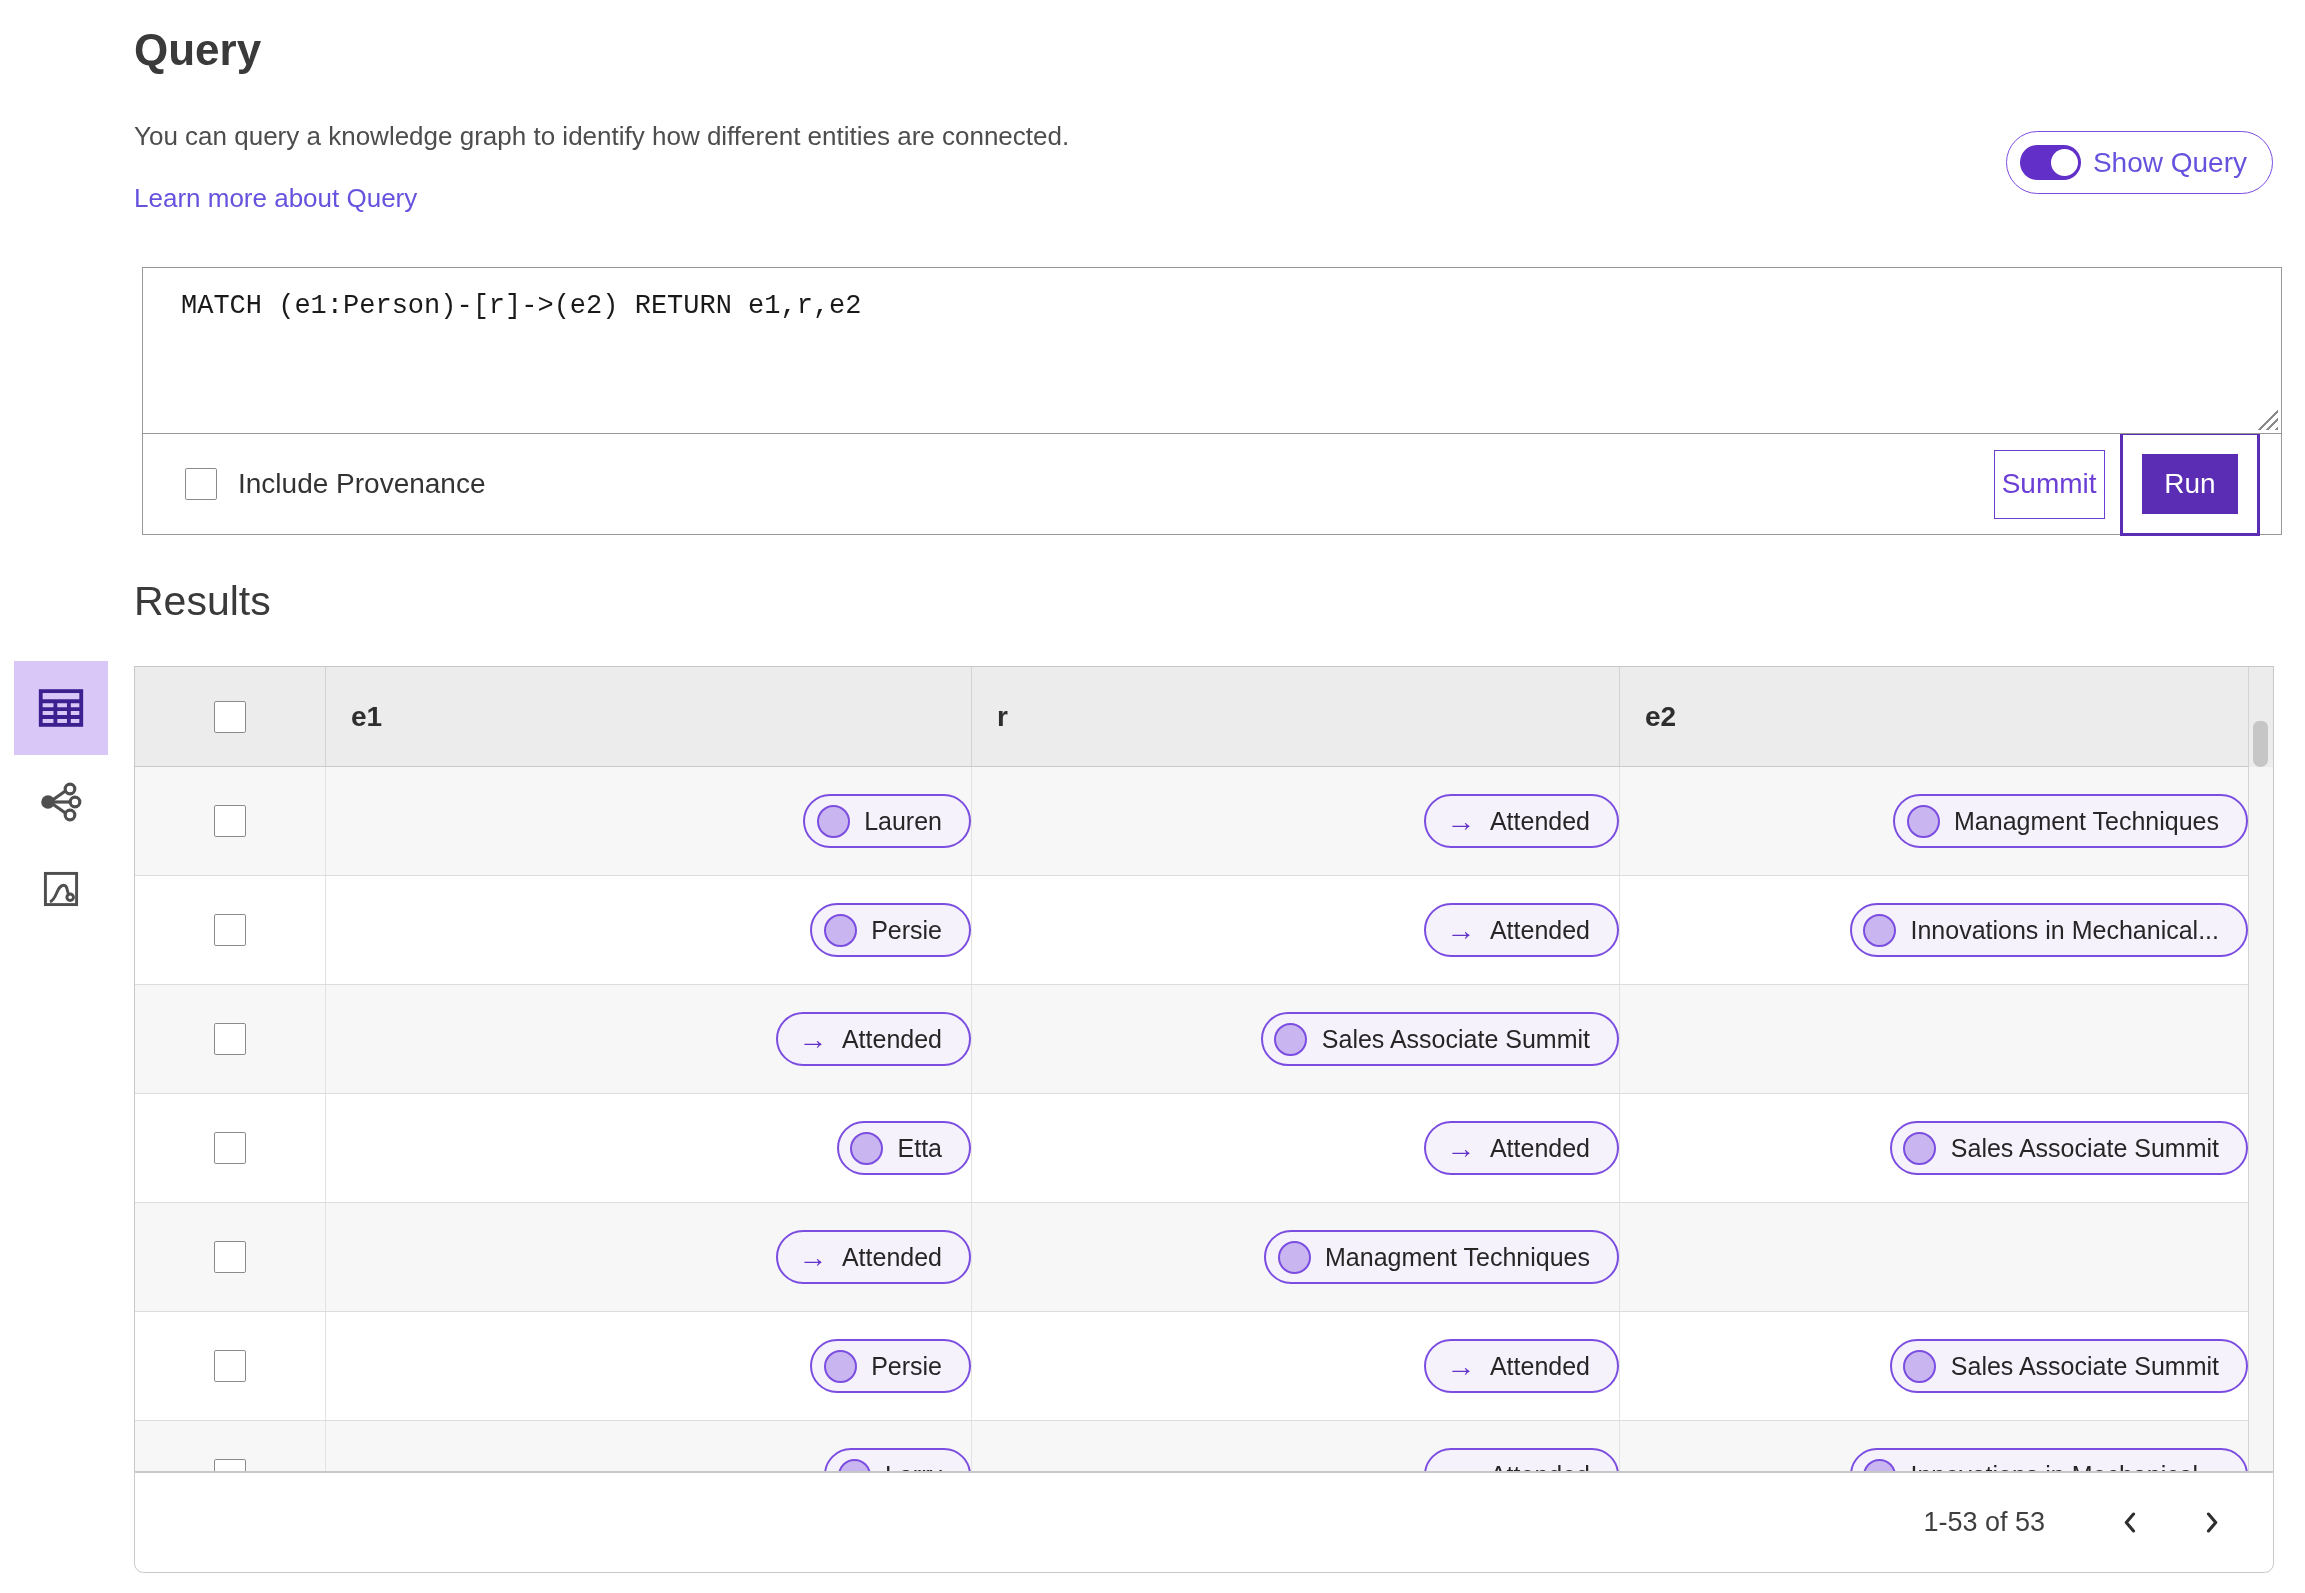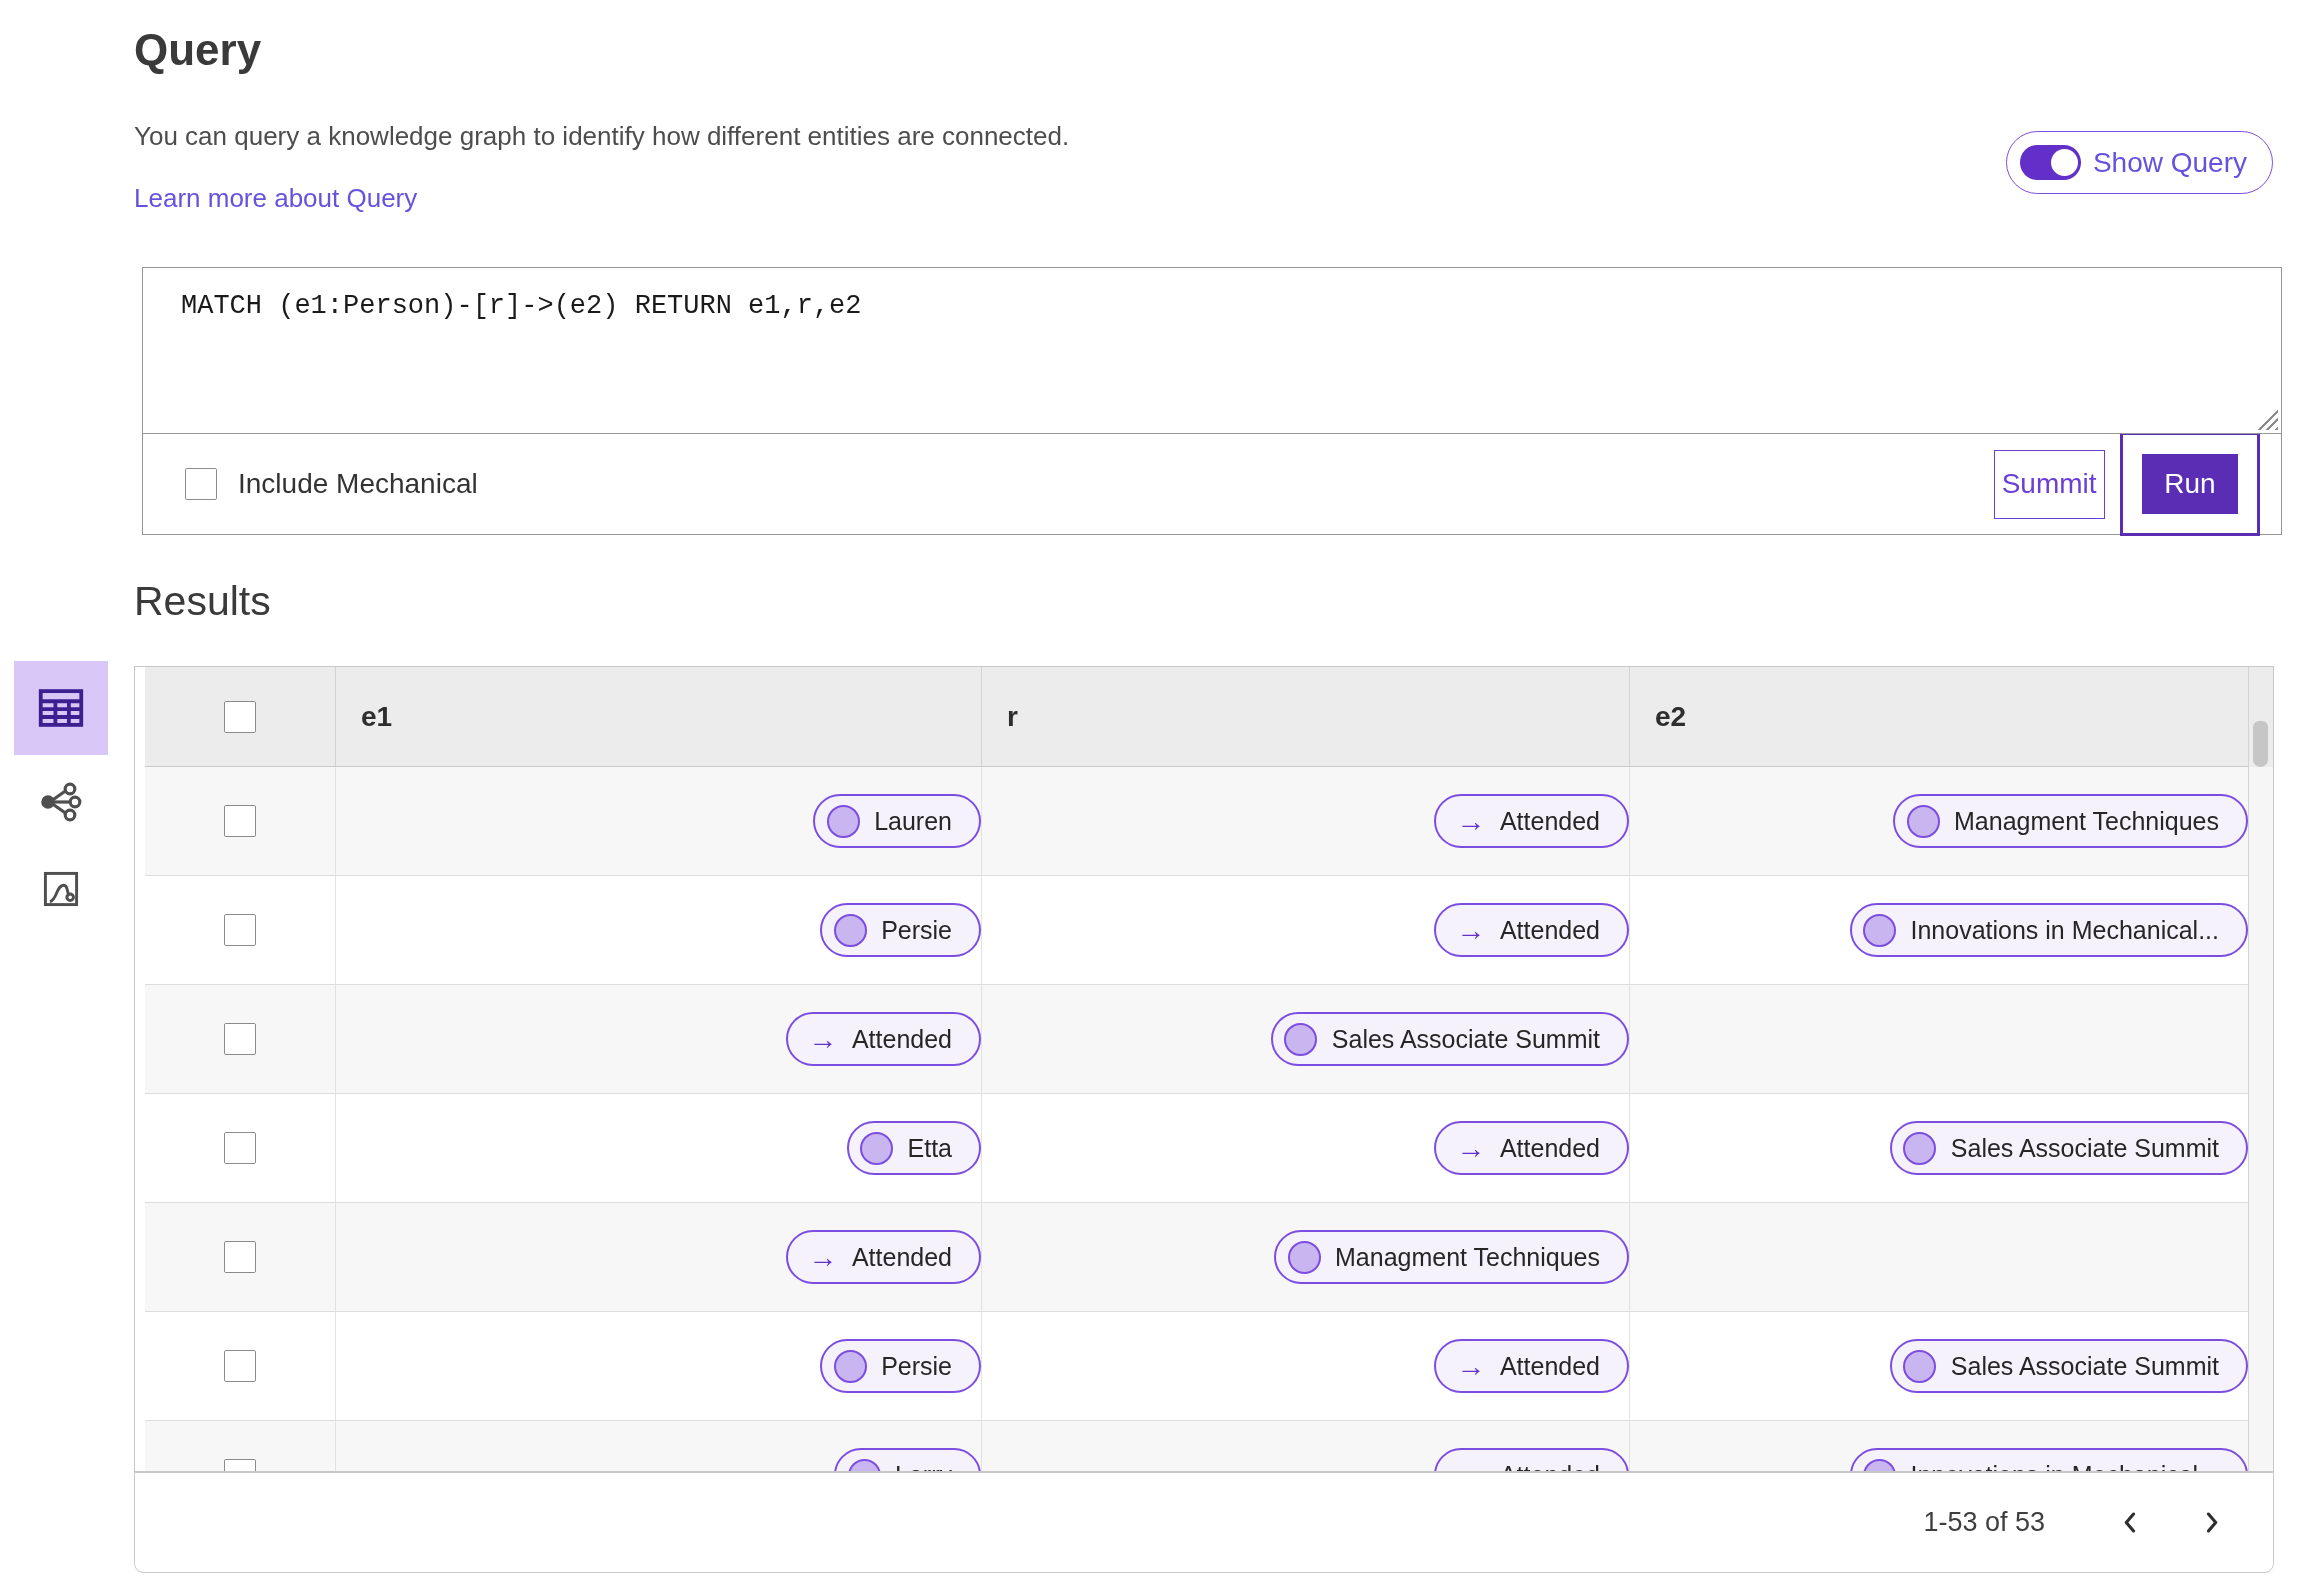--- a/index.html
+++ b/index.html
@@ -67,21 +67,21 @@
   .view-item-selected {
     width:94px; height:94px; background:#d9c8f7; display:flex; align-items:center; justify-content:center; cursor:pointer;
   }
   .view-item { width:94px; height:60px; display:flex; align-items:center; justify-content:center; cursor:pointer; }
   .view-item.gap1 { margin-top:17.3px; }
   .view-item.gap2 { margin-top:27px; }
 
   
   .results-table {
     position:absolute; left:134px; top:666px; width:2140px; height:806px;
-    border:1.9px solid #c7c7c7; background:#fff; overflow:hidden;padding-left:10px;
+    border:1.9px solid #c7c7c7; background:#fff; overflow:hidden;
   }
   .thead {
     height:100px; background:#ececec; border-bottom:1.9px solid #c9c9c9;
     display:grid; grid-template-columns:190px 646px 648px 1fr 25px;
   }
   .thead .cell { display:flex; align-items:center; }
   .thead .cell + .cell { border-left:1.9px solid #d2d2d2; }
   .th-label { font-size:28px; font-weight:700; color:#2e2e2e; padding-left:25px; }
   .c-center { justify-content:center; }
 
@@ -135,21 +135,21 @@
       <span class="toggle-knob"></span>
     </span>
   <span class="toggle-label">Show Query</span>
 </div>
 
 <div class="query-panel">
   <div class="query-textarea">MATCH (e1:Person)-[r]-&gt;(e2) RETURN e1,r,e2</div>
   <span class="resize-handle" style="position:absolute; right:3.8px; top:142px;"></span>
   <div class="query-toolbar">
     <span class="checkbox"></span>
-    <span class="provenance-label">Include Mechanical</span>
+    <span class="provenance-label">Include Provenance</span>
     <span class="toolbar-spacer"></span>
     <button class="clear-button">Summit</button>
     <div class="run-outer">
       <div class="run-inner">Run</div>
     </div>
   </div>
 </div>
 
 <h2 class="results-title">Results</h2>
 

